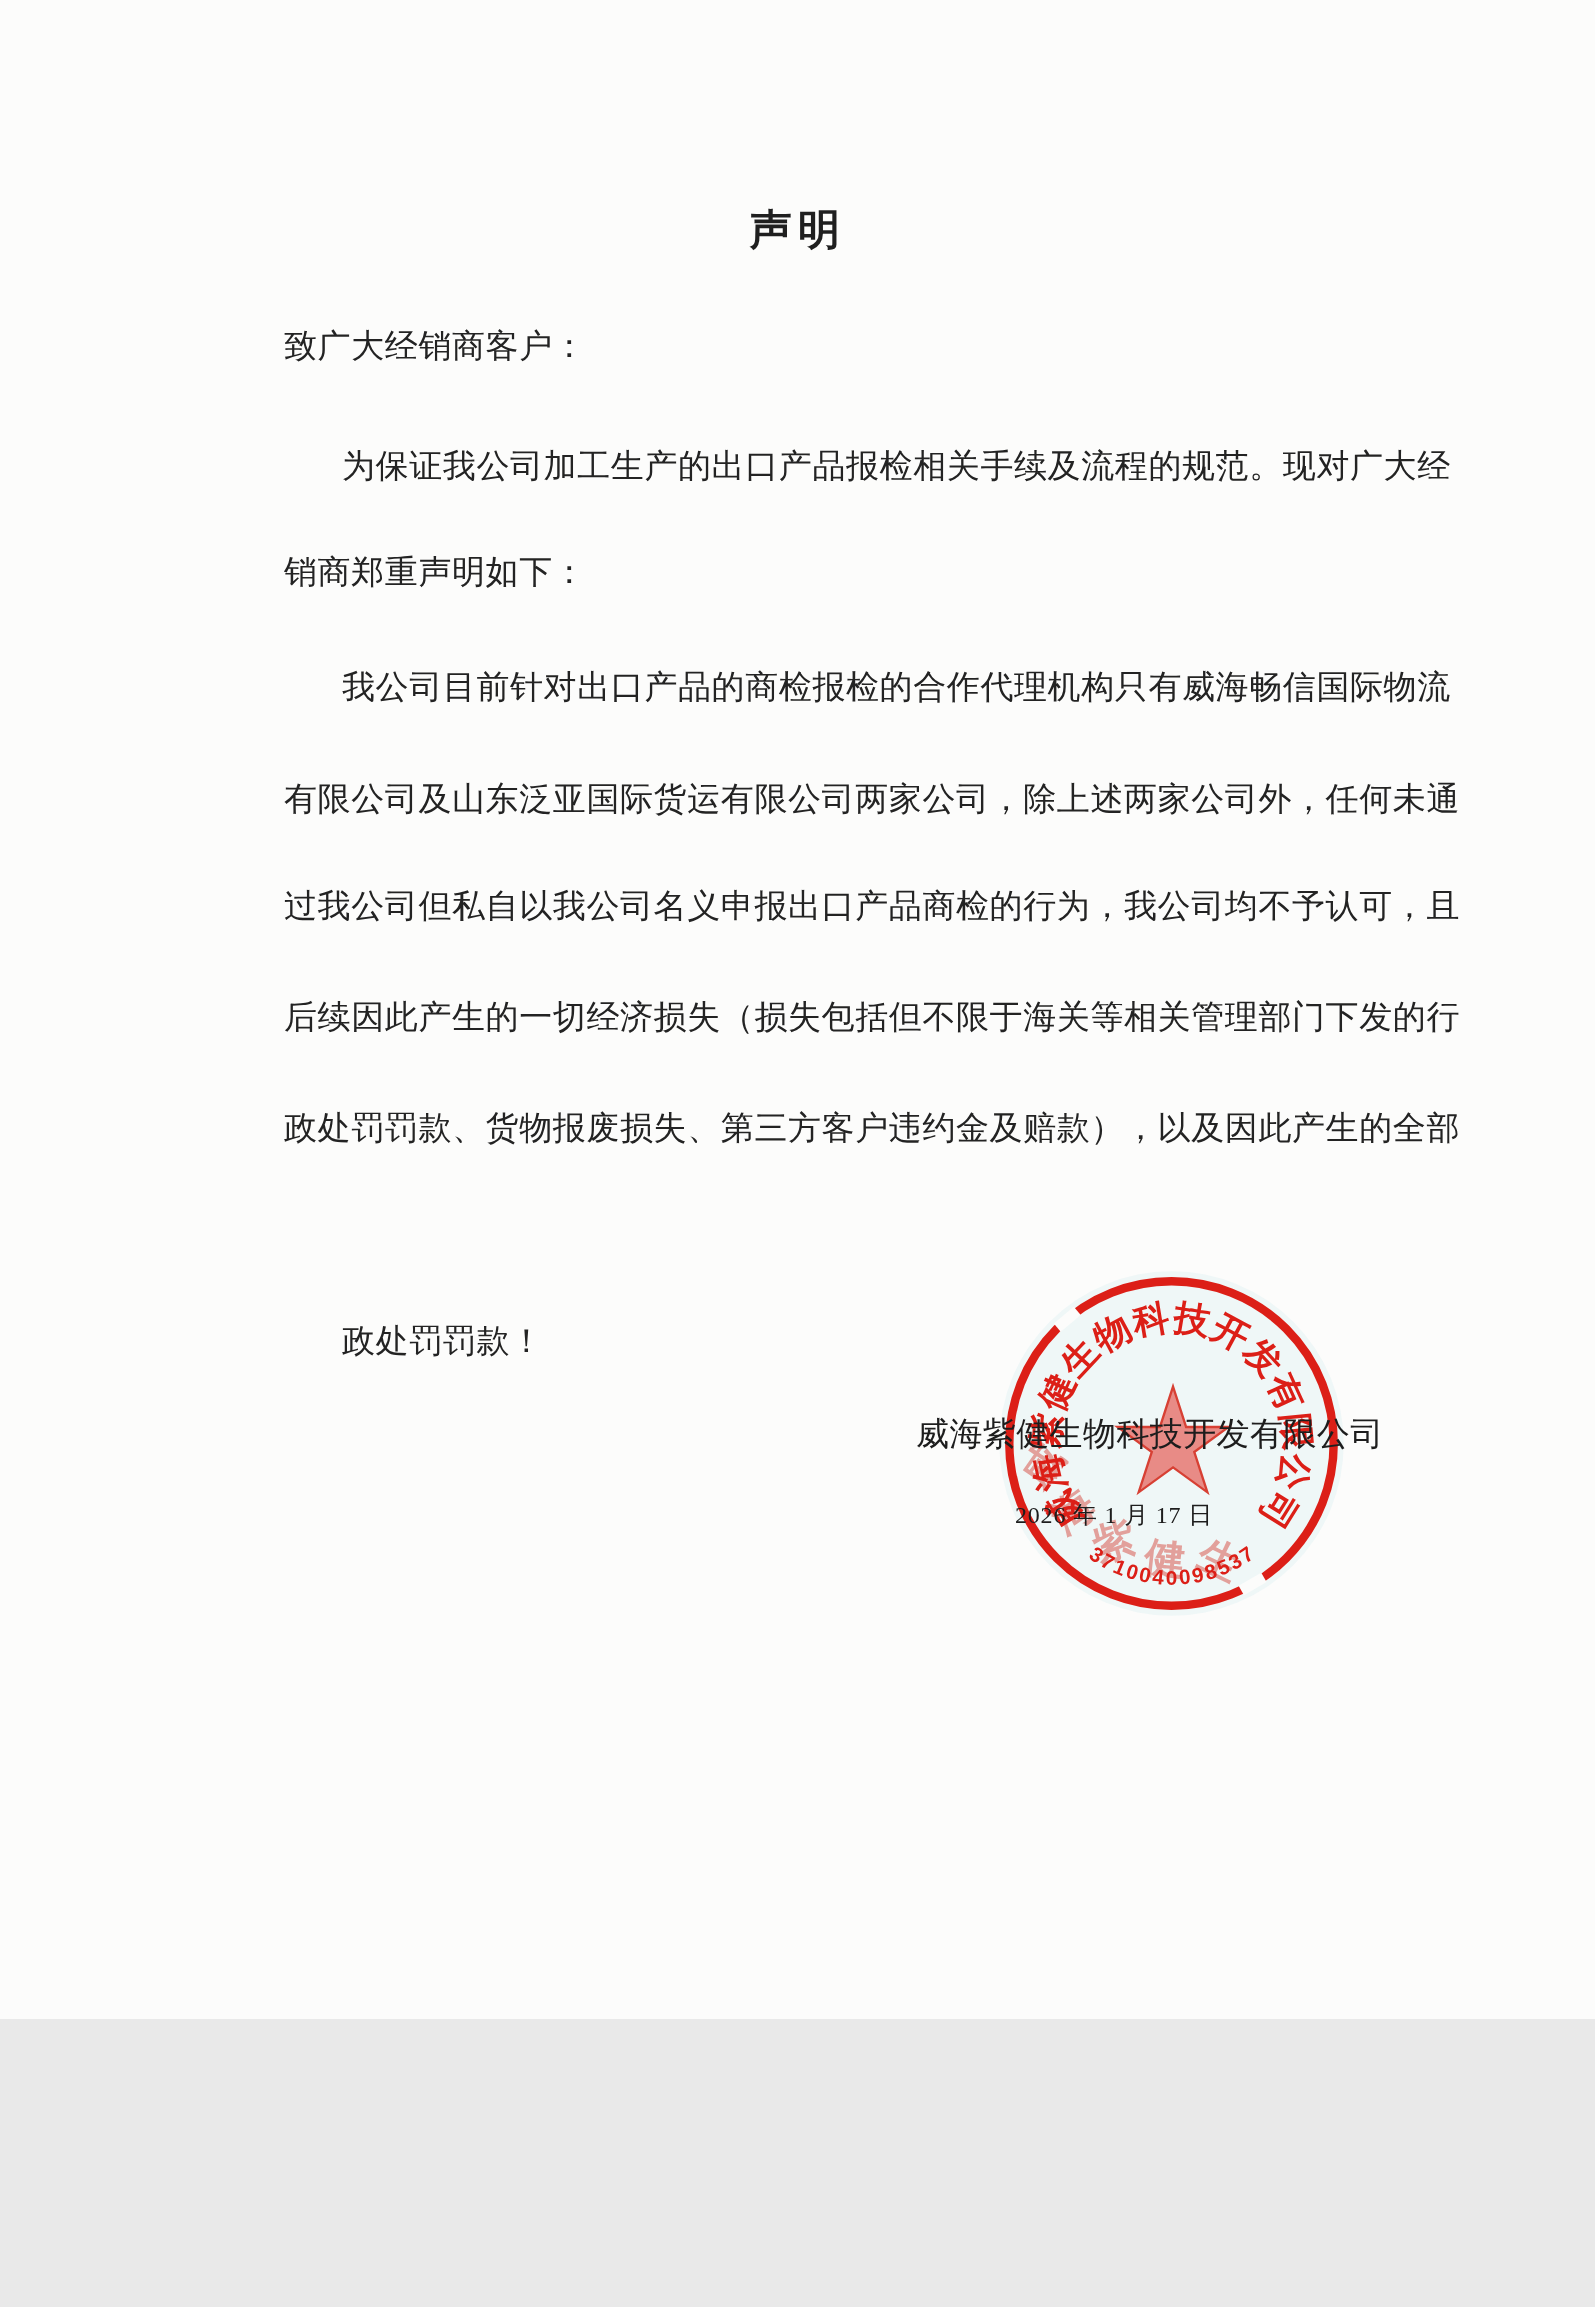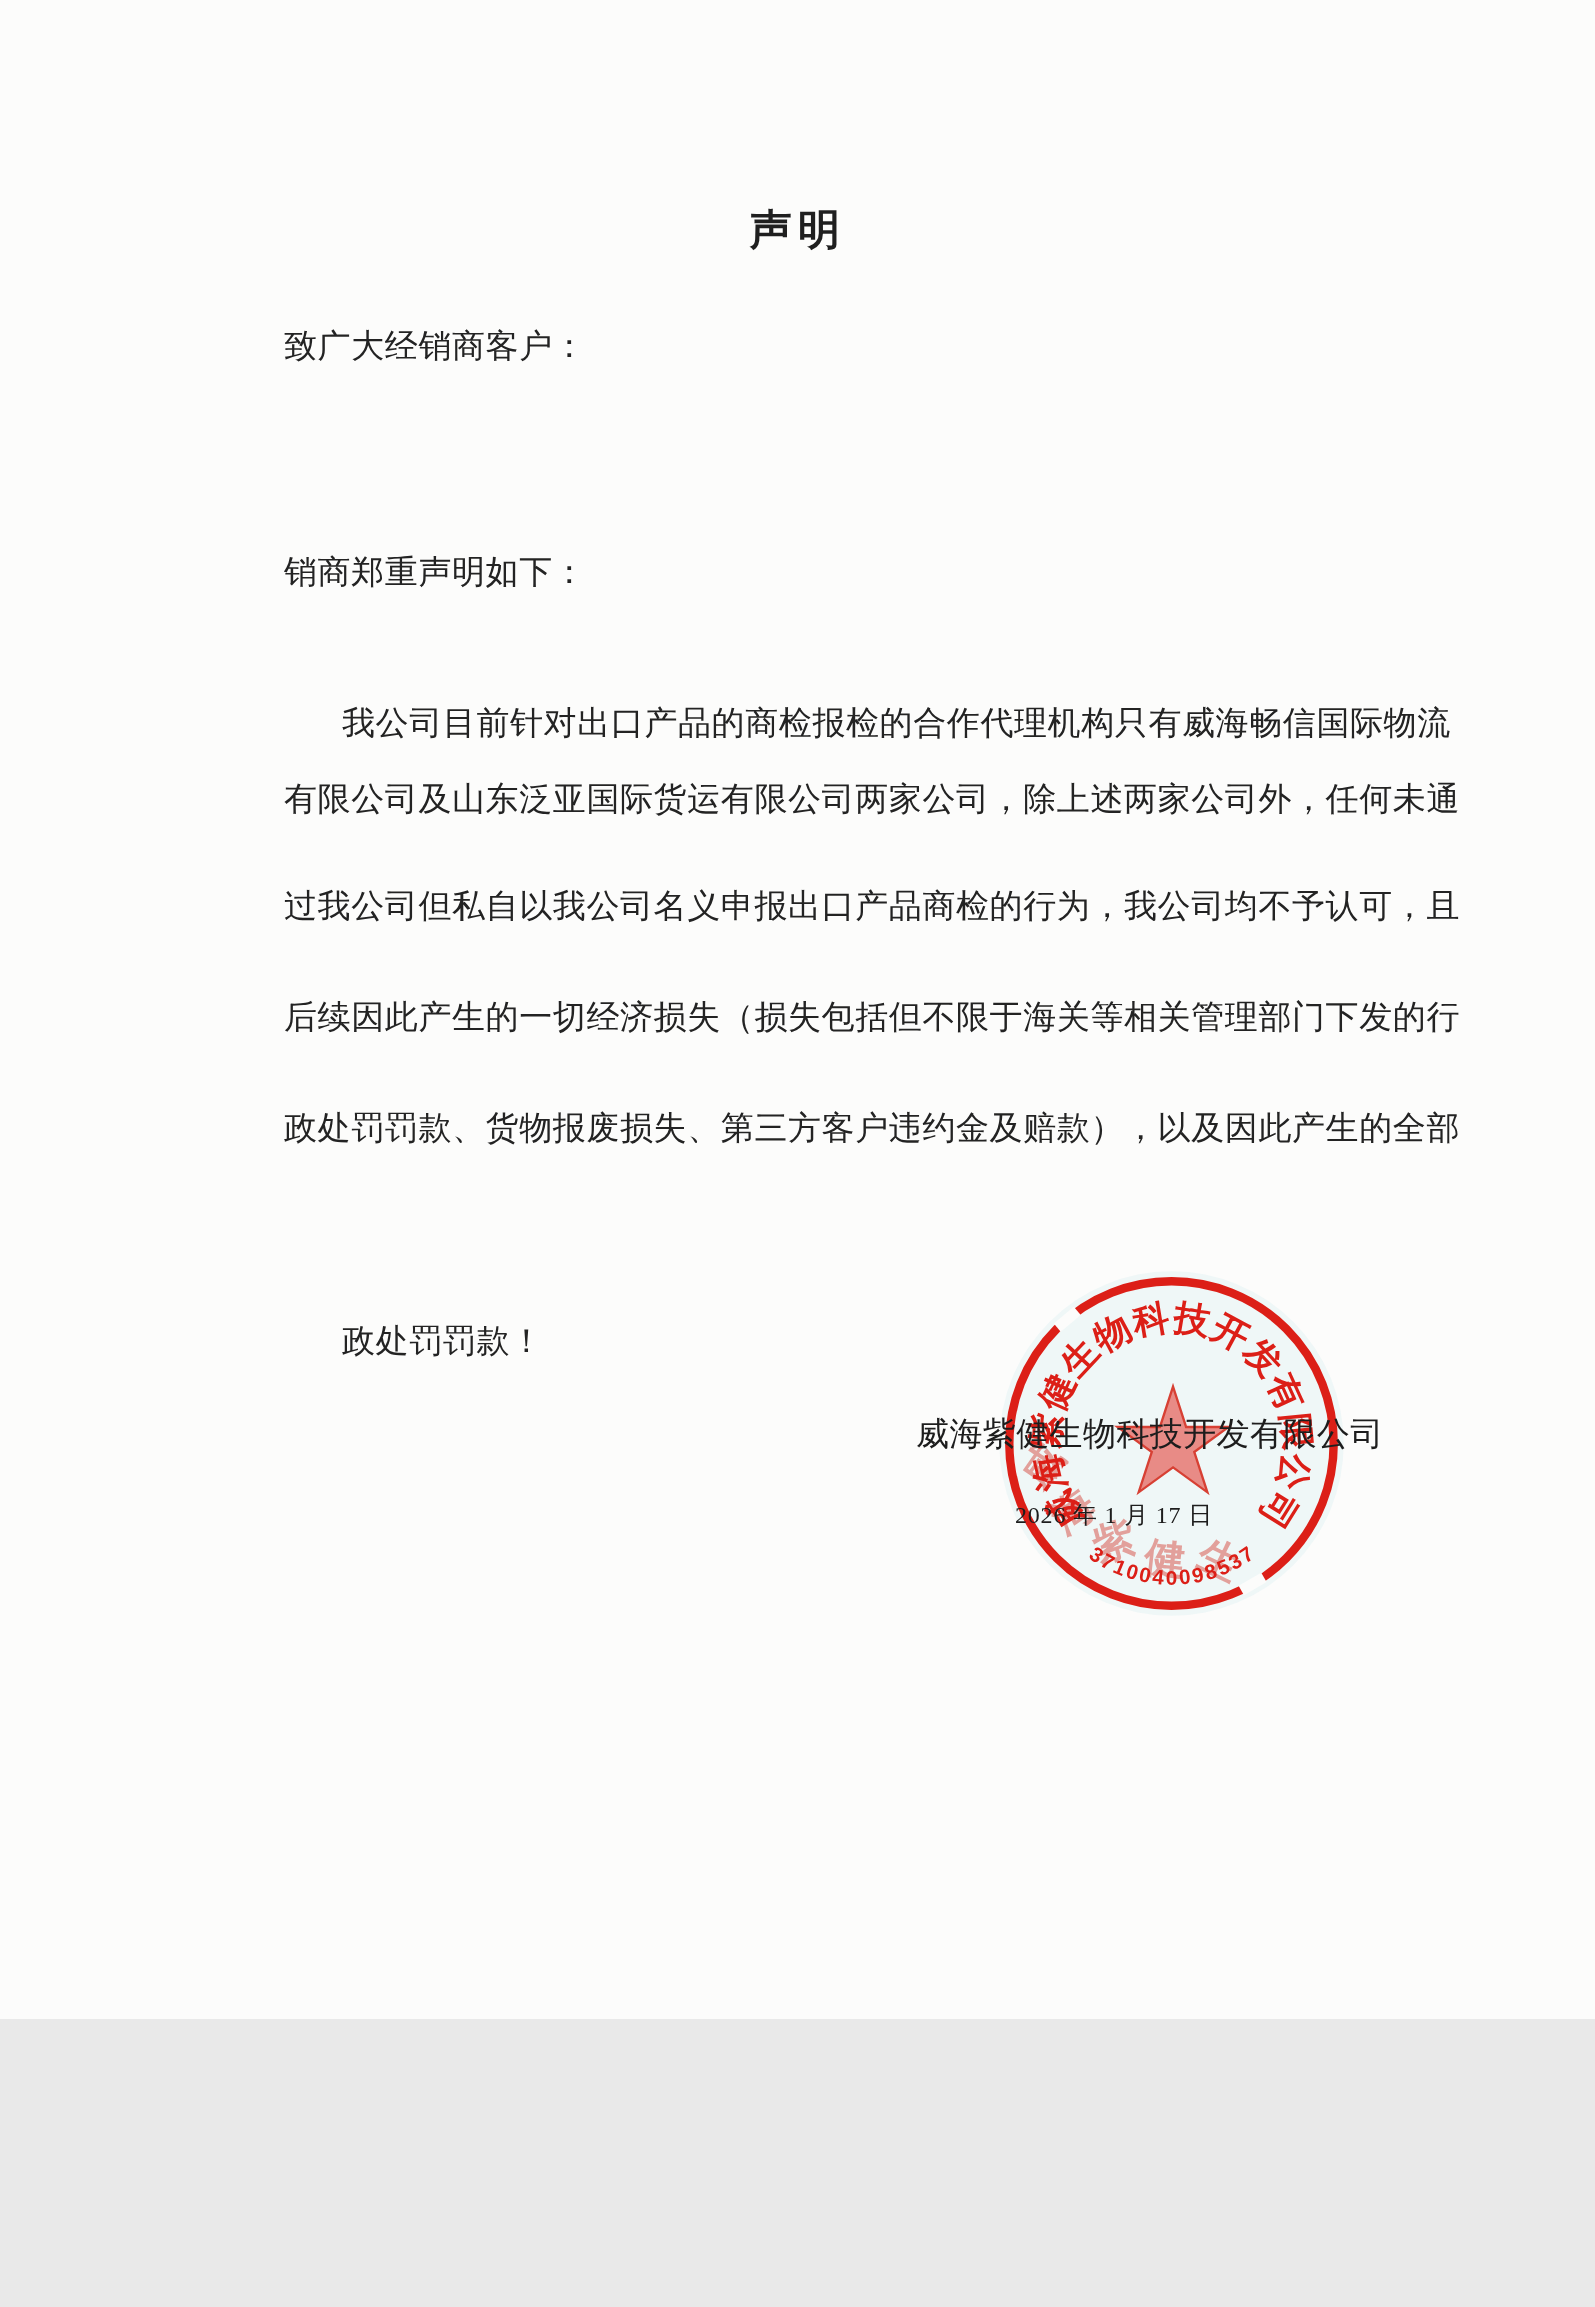--- a/index.html
+++ b/index.html
@@ -80,22 +80,23 @@
   }
 </style>
 </head>
 <body>
 
 <div class="page">
 
   <h1 class="title">声明</h1>
 
   <div class="line" style="top:328px">致广大经销商客户：</div>
+  <div class="line indent" style="top:448px">为保证我公司加工生产的出口产品报检相关手续及流程的规范。现对广大经</div>
   <div class="line" style="top:554px">销商郑重声明如下：</div>
-  <div class="line indent" style="top:705px">我公司目前针对出口产品的商检报检的合作代理机构只有威海畅信国际物流</div>
+  <div class="line indent" style="top:669px">我公司目前针对出口产品的商检报检的合作代理机构只有威海畅信国际物流</div>
   <div class="line" style="top:781px">有限公司及山东泛亚国际货运有限公司两家公司，除上述两家公司外，任何未通</div>
   <div class="line" style="top:888px">过我公司但私自以我公司名义申报出口产品商检的行为，我公司均不予认可，且</div>
   <div class="line" style="top:999px">后续因此产生的一切经济损失（损失包括但不限于海关等相关管理部门下发的行</div>
   <div class="line" style="top:1110px">政处罚罚款、货物报废损失、第三方客户违约金及赔款），以及因此产生的全部</div>
   <div class="line indent" style="top:1323px">政处罚罚款！</div>
 
   <svg class="seal" viewBox="-240 -240 480 480" xmlns="http://www.w3.org/2000/svg">
 
     <circle cx="0" cy="0" r="224" fill="#e4f2f4" opacity="0.55"></circle>
 

